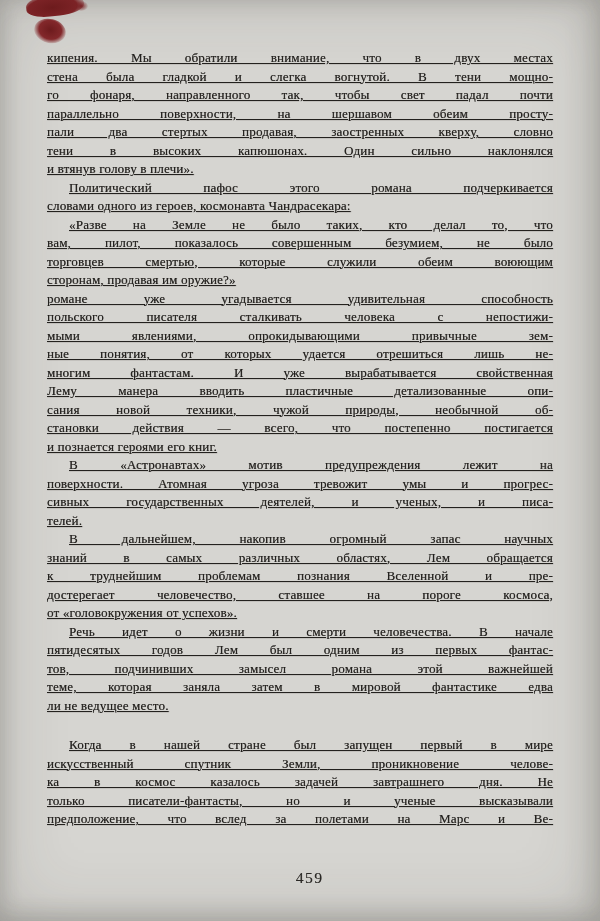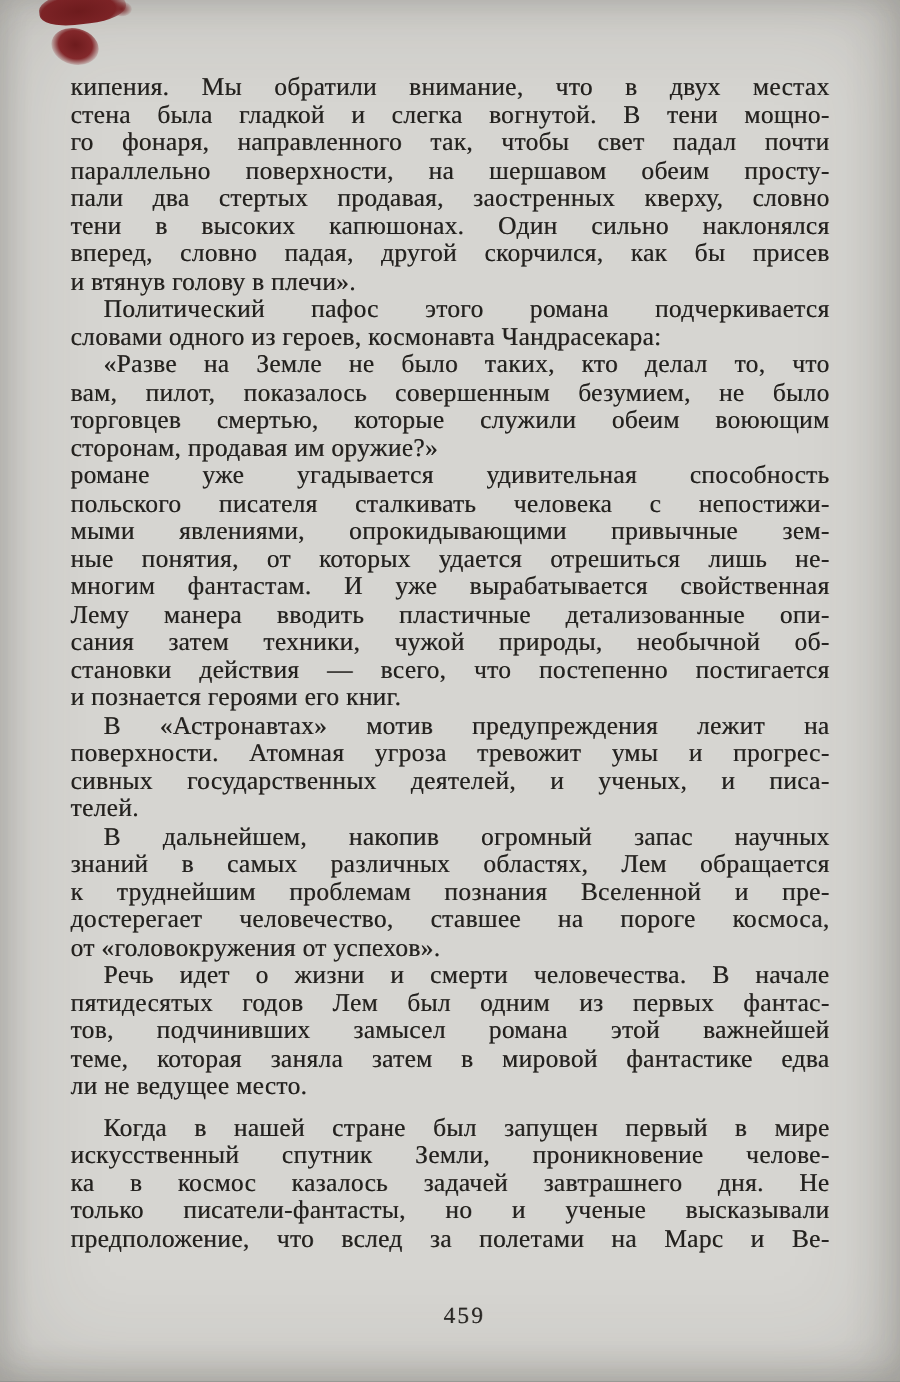--- a/index.html
+++ b/index.html
@@ -25,28 +25,29 @@
       position: absolute;
       left: 47px;
       top: 49px;
       width: 506px;
     }
     .paragraph {
       margin: 0;
       padding: 0;
     }
     .paragraph.section-break {
-      margin-top: 9px;
+      margin-top: 21px;
     }
     .line {
-      font-size: 17px;
+      font-size: 13px;
       line-height: 18.5px;
       letter-spacing: 0.2px;
       text-align: left;
       text-shadow: 0.3px 0.2px 0.3px rgba(32, 30, 27, 0.55);
+      text-decoration: underline;
     }
     .line.just {
       text-align: justify;
       text-align-last: justify;
     }
     .line.indent {
       padding-left: 22px;
     }
     .page-number {
       position: absolute;
@@ -108,41 +109,40 @@
   <div class="stain stain-3"></div>
 
   <div class="text-block" id="text-block">
       <div class="paragraph">
         <div class="line just">кипения. Мы обратили внимание, что в двух местах</div>
         <div class="line just">стена была гладкой и слегка вогнутой. В тени мощно-</div>
         <div class="line just">го фонаря, направленного так, чтобы свет падал почти</div>
         <div class="line just">параллельно поверхности, на шершавом обеим просту-</div>
         <div class="line just">пали два стертых продавая, заостренных кверху, словно</div>
         <div class="line just">тени в высоких капюшонах. Один сильно наклонялся</div>
-        <div class="line just">вперед, словно падая, другой скорчился, как бы присев</div>
         <div class="line">и втянув голову в плечи».</div>
       </div>
       <div class="paragraph">
         <div class="line indent just">Политический пафос этого романа подчеркивается</div>
         <div class="line">словами одного из героев, космонавта Чандрасекара:</div>
       </div>
       <div class="paragraph">
         <div class="line indent just">«Разве на Земле не было таких, кто делал то, что</div>
         <div class="line just">вам, пилот, показалось совершенным безумием, не было</div>
         <div class="line just">торговцев смертью, которые служили обеим воюющим</div>
         <div class="line">сторонам, продавая им оружие?»</div>
       </div>
       <div class="paragraph">
         <div class="line just">романе уже угадывается удивительная способность</div>
         <div class="line just">польского писателя сталкивать человека с непостижи-</div>
         <div class="line just">мыми явлениями, опрокидывающими привычные зем-</div>
         <div class="line just">ные понятия, от которых удается отрешиться лишь не-</div>
         <div class="line just">многим фантастам. И уже вырабатывается свойственная</div>
         <div class="line just">Лему манера вводить пластичные детализованные опи-</div>
-        <div class="line just">сания затем техники, чужой природы, необычной об-</div>
+        <div class="line just">сания новой техники, чужой природы, необычной об-</div>
         <div class="line just">становки действия — всего, что постепенно постигается</div>
         <div class="line">и познается героями его книг.</div>
       </div>
       <div class="paragraph">
         <div class="line indent just">В «Астронавтах» мотив предупреждения лежит на</div>
         <div class="line just">поверхности. Атомная угроза тревожит умы и прогрес-</div>
         <div class="line just">сивных государственных деятелей, и ученых, и писа-</div>
         <div class="line">телей.</div>
       </div>
       <div class="paragraph">

